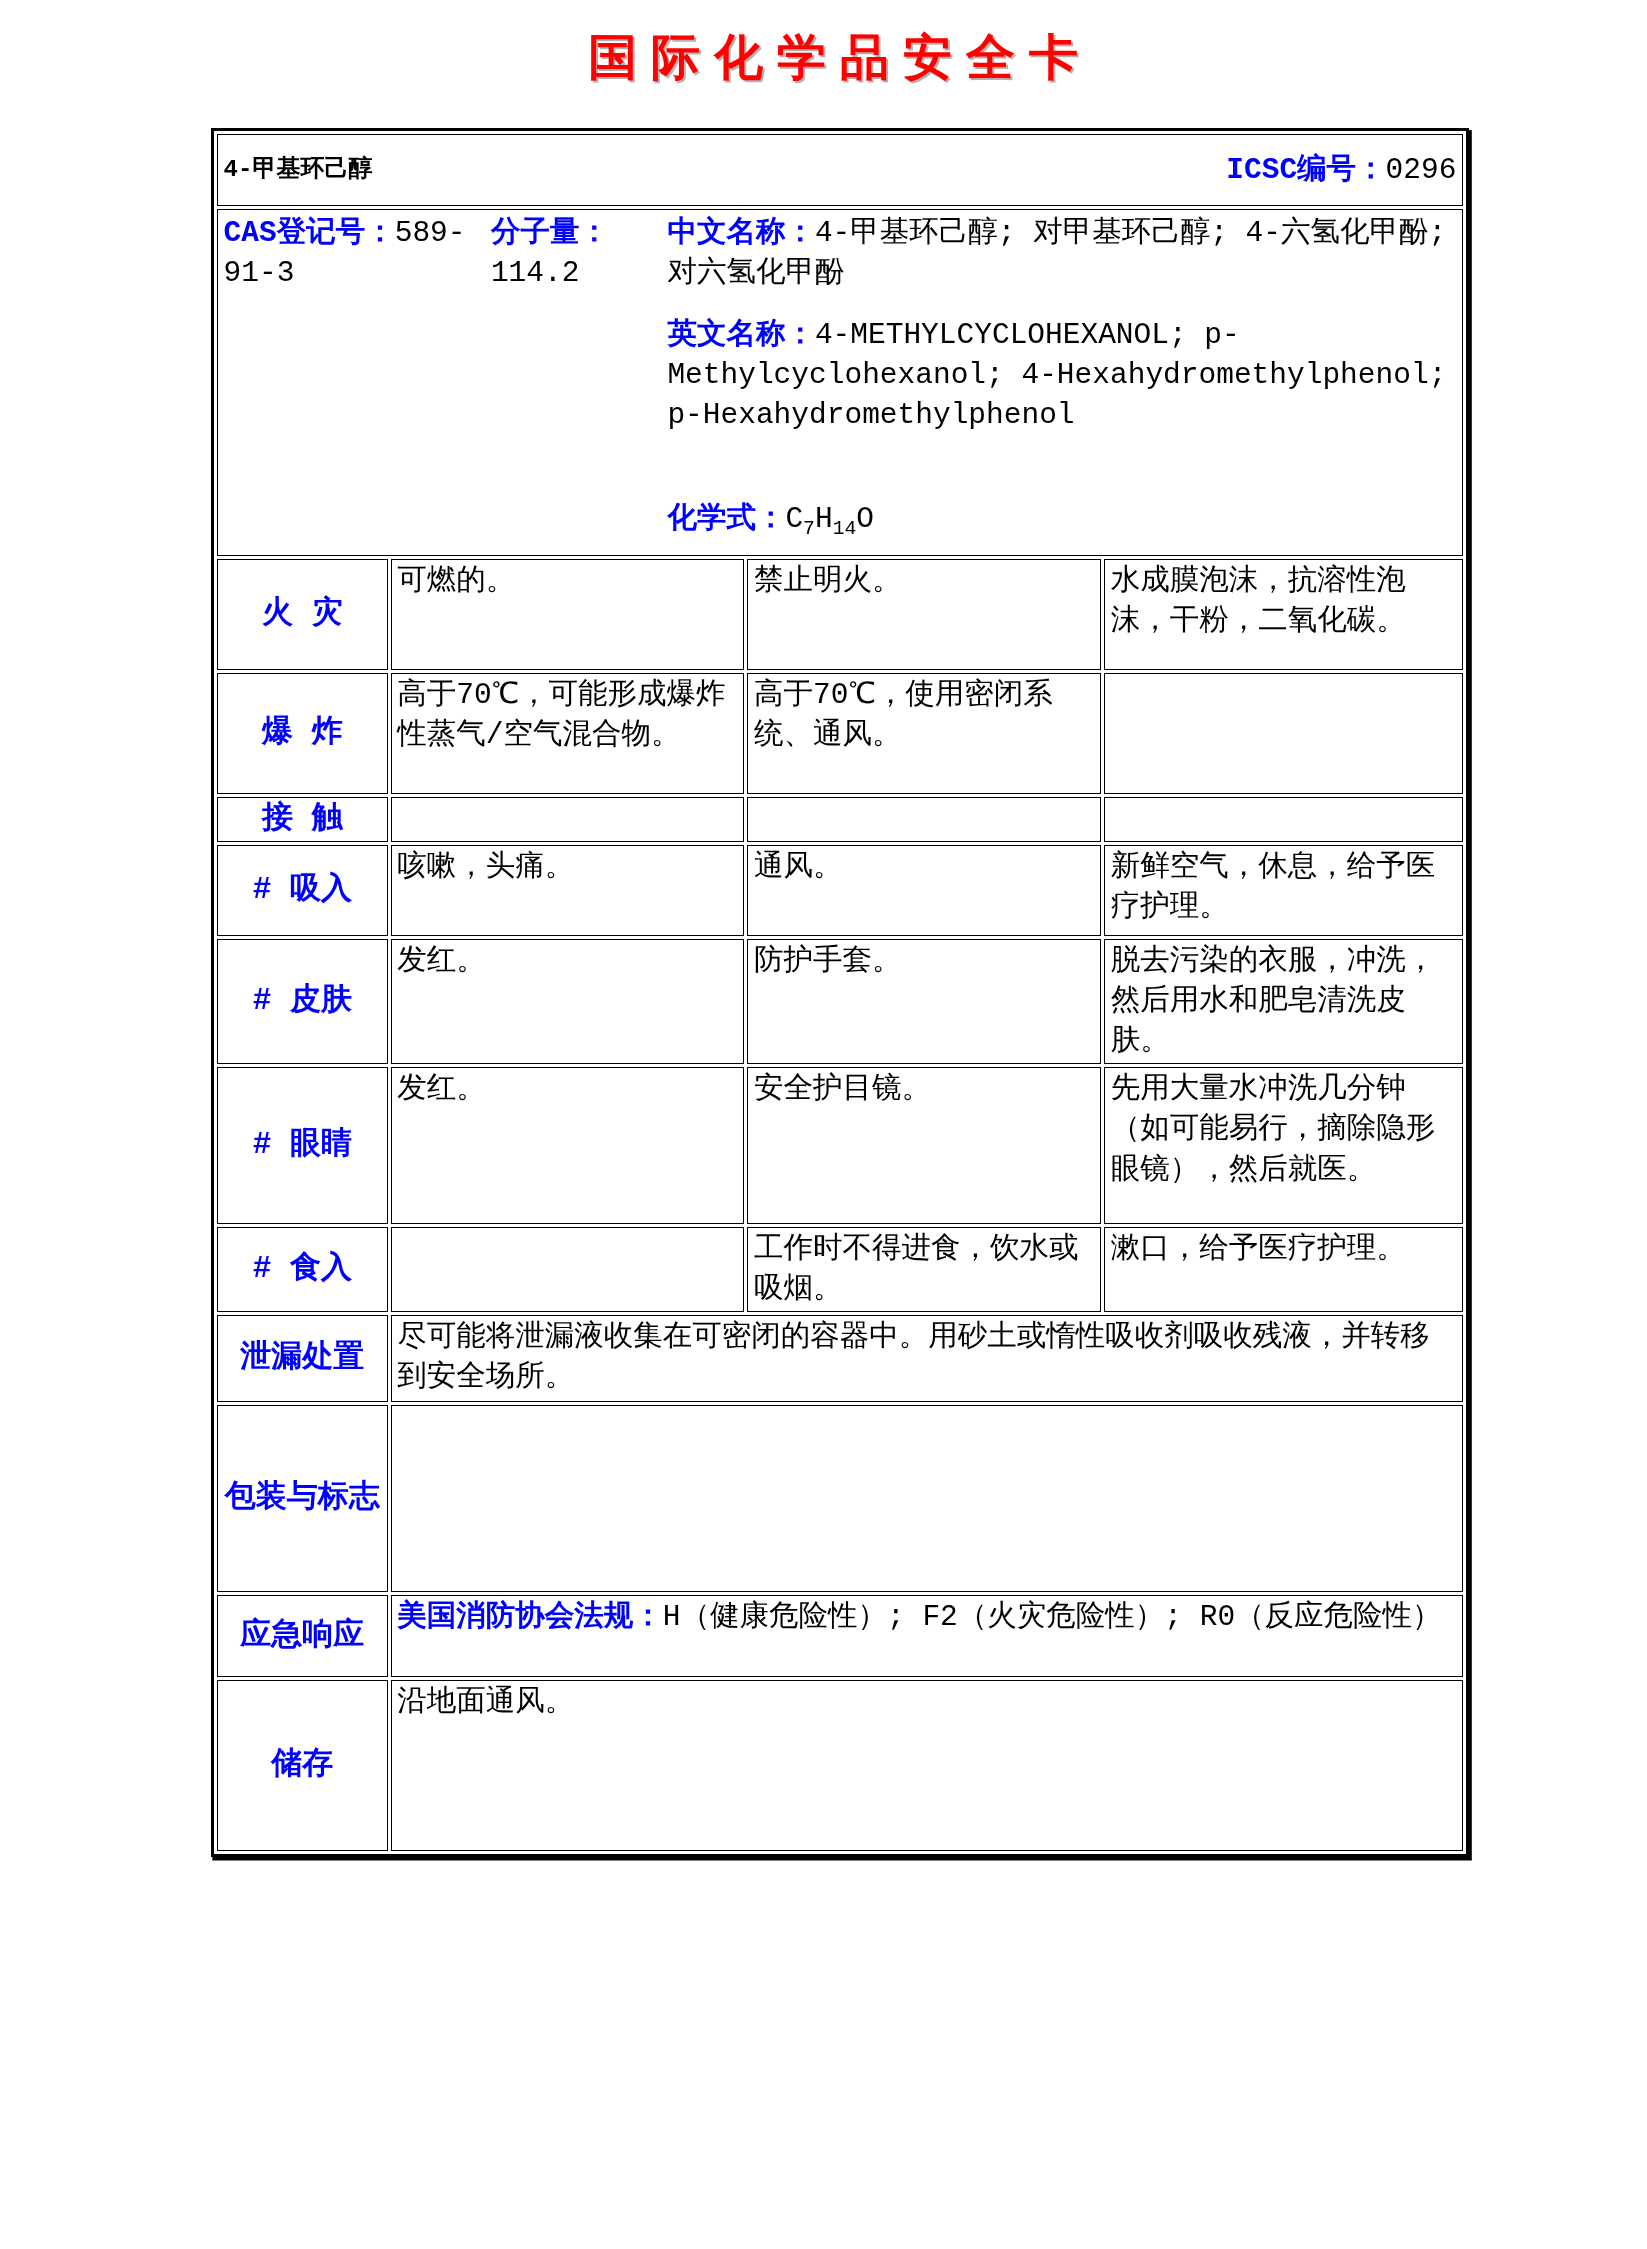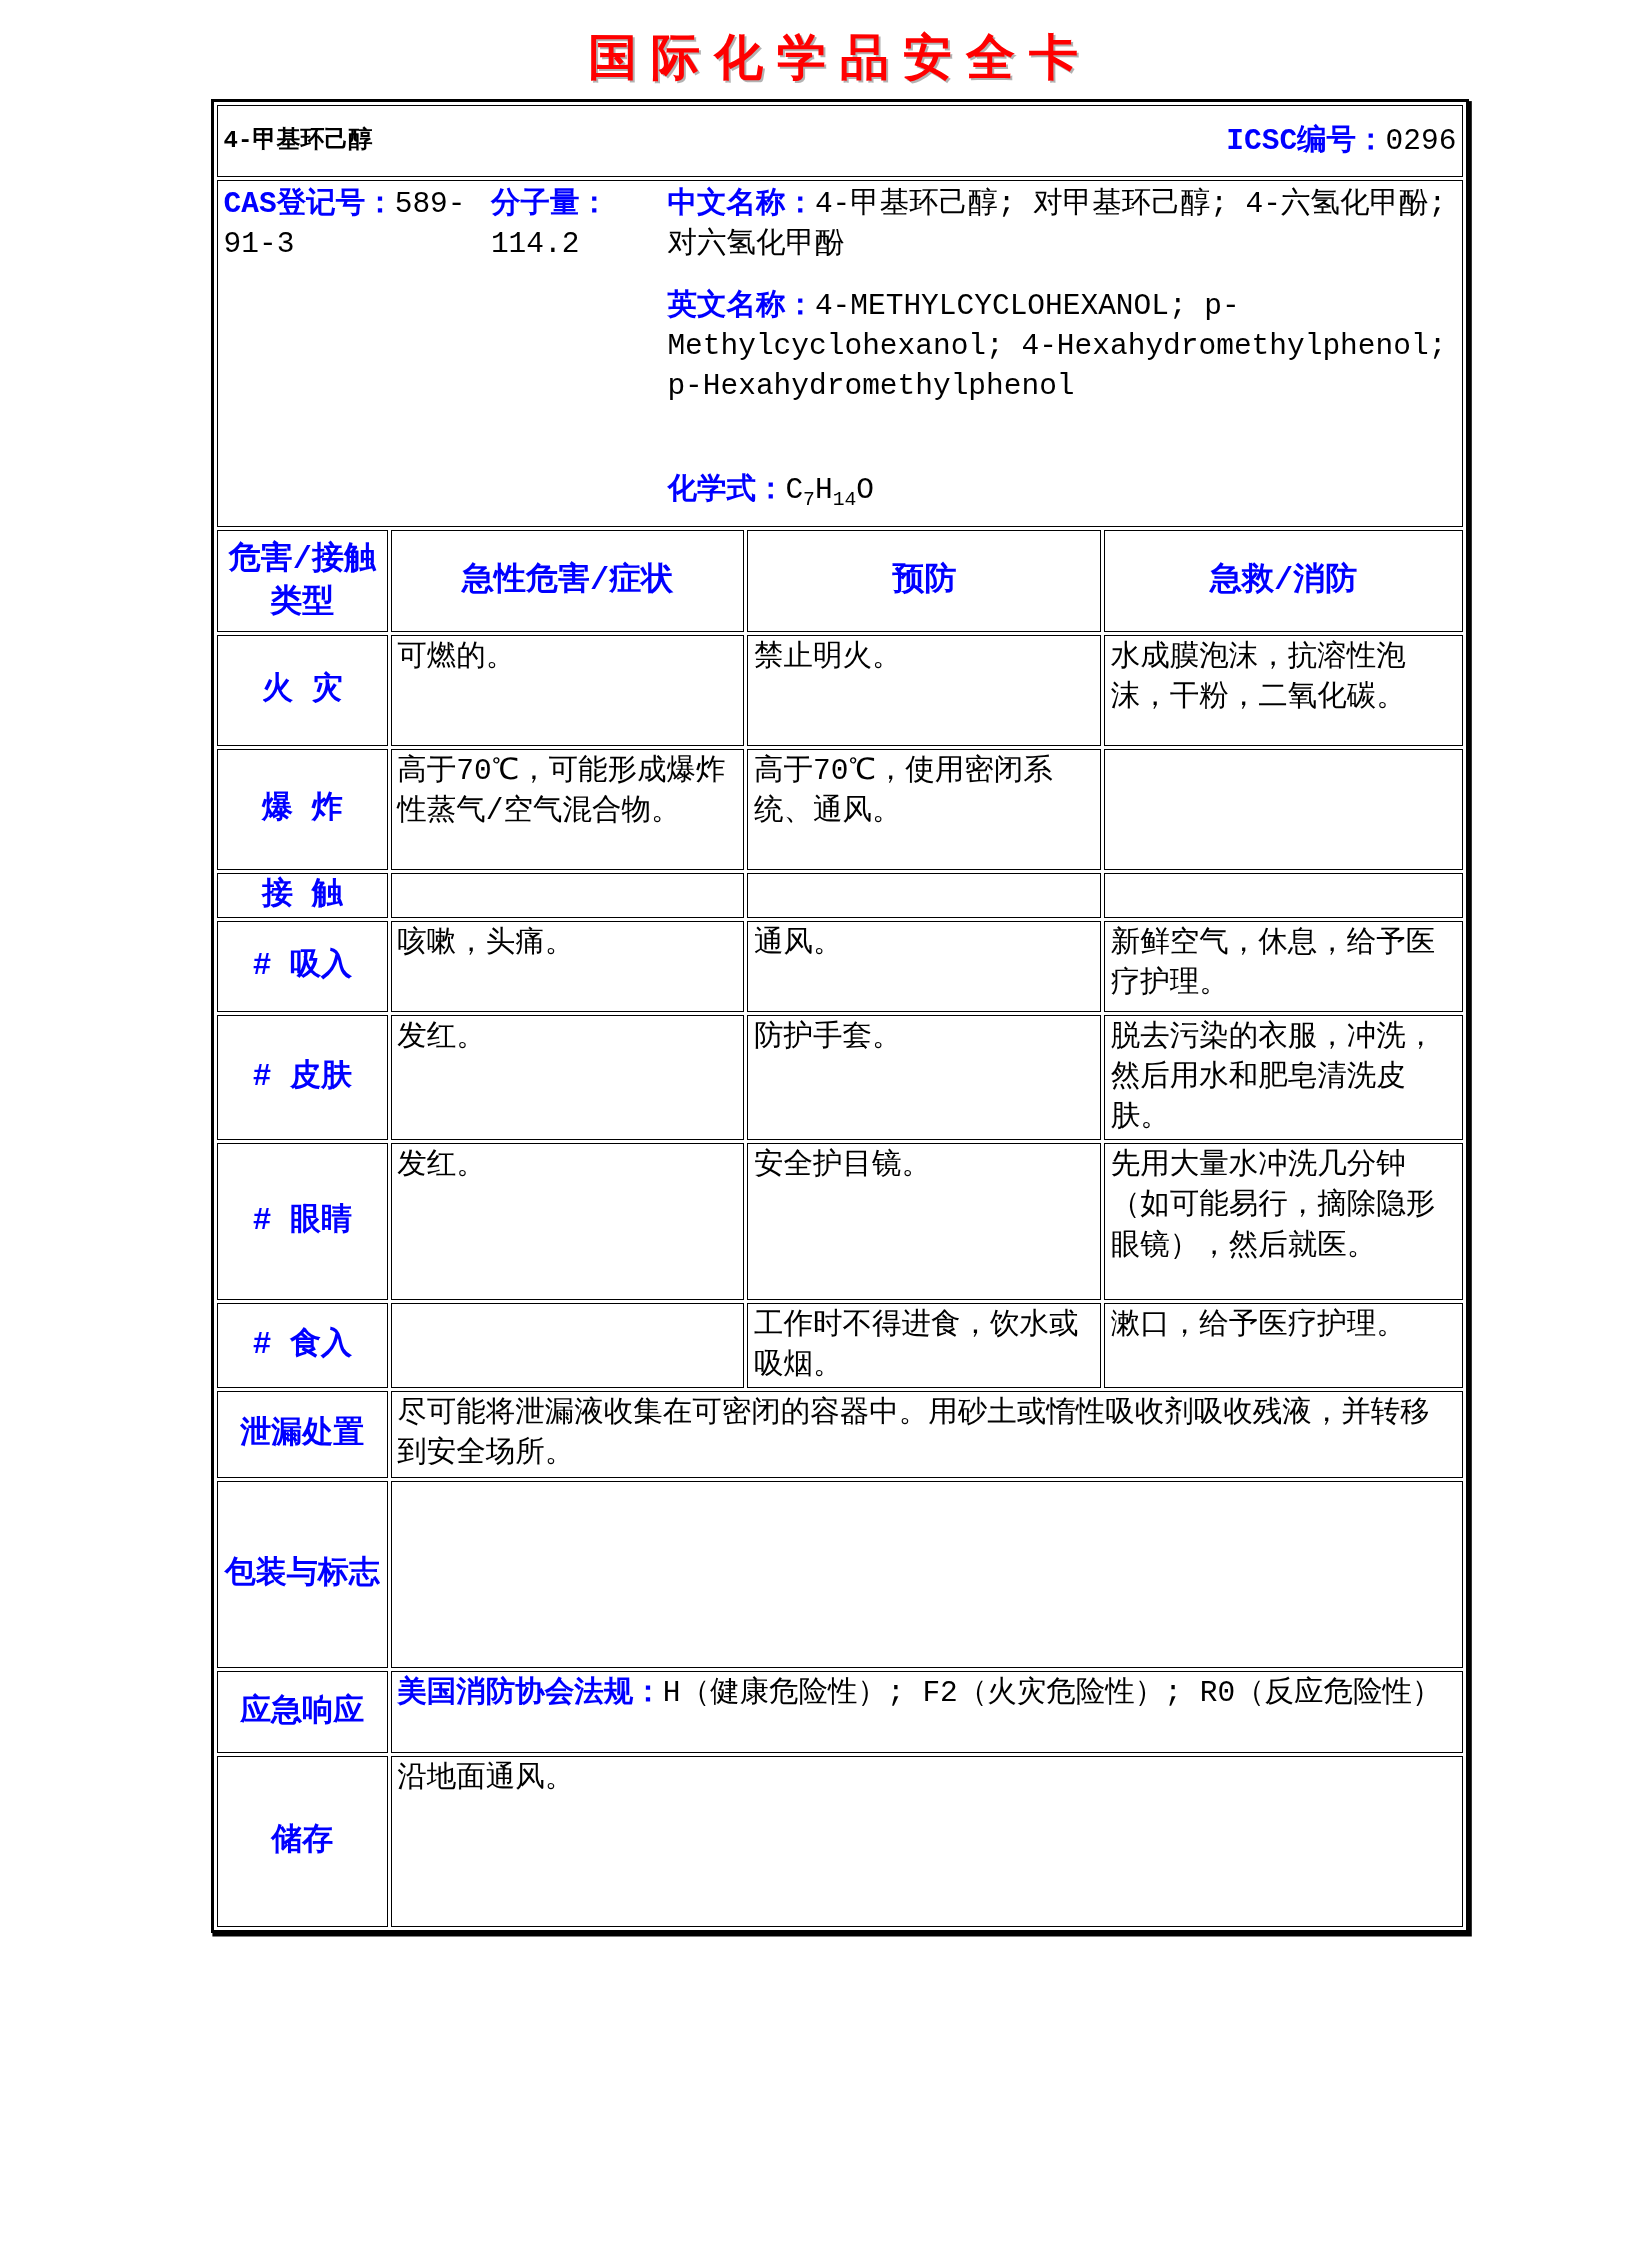--- a/index.html
+++ b/index.html
@@ -5,21 +5,21 @@
   html,body{margin:0;padding:0;background:#ffffff;}
   body{
     width:1648px;height:2250px;position:relative;
     color:#000;
     font-family:"Liberation Mono","DejaVu Sans Mono",monospace;
   }
   .card{width:1258px;margin-left:211px;}
   .doc-title{
     font-size:49px;font-weight:bold;color:#ff0000;
     text-align:center;letter-spacing:14px;
-    padding:25px 0 8px 0;
+    padding:25px 0 37px 0;
     text-shadow:2.1px 2.1px 0 rgba(0,0,0,0.30);
   }
   table.icsc{
     width:1258px;table-layout:fixed;
     border-collapse:separate;border-spacing:3.5px;
     border:3.5px solid #000;background:#fff;
     box-shadow:2.1px 2.8px 0 0.7px #000;
   }
   td{
     border:1.4px solid #000;
@@ -109,29 +109,20 @@
             </div>
             <div class="spacer"></div>
             <div>
               <span class="blue">化学式：</span><span><span>C</span><sub>7</sub><span>H</span><sub>14</sub><span>O</span></span>
             </div>
           </div>
         </div>
       </td>
     </tr>
 
-    <tr class="r-cols">
-      <td>
-        <div>危害/接触</div>
-        <div>类型</div>
-      </td>
-      <td>急性危害/症状</td>
-      <td>预防</td>
-      <td>急救/消防</td>
-    </tr>
 
     <tr class="r-fire">
       <td class="lbl">火 灾</td>
       <td>可燃的。</td>
       <td>禁止明火。</td>
       <td>水成膜泡沫，抗溶性泡沫，干粉，二氧化碳。</td>
     </tr>
 
     <tr class="r-expl">
       <td class="lbl">爆 炸</td>

